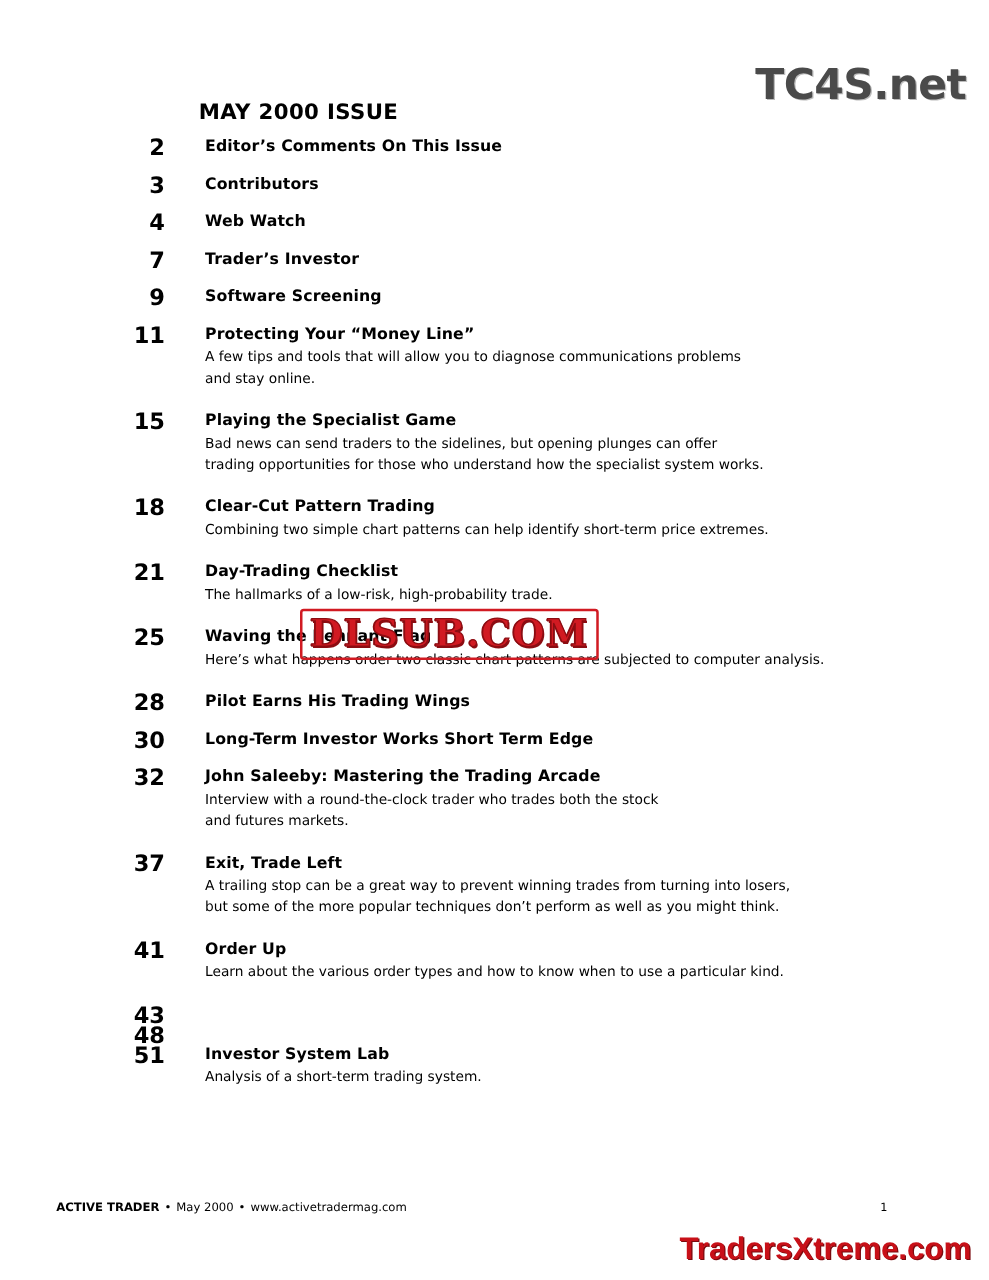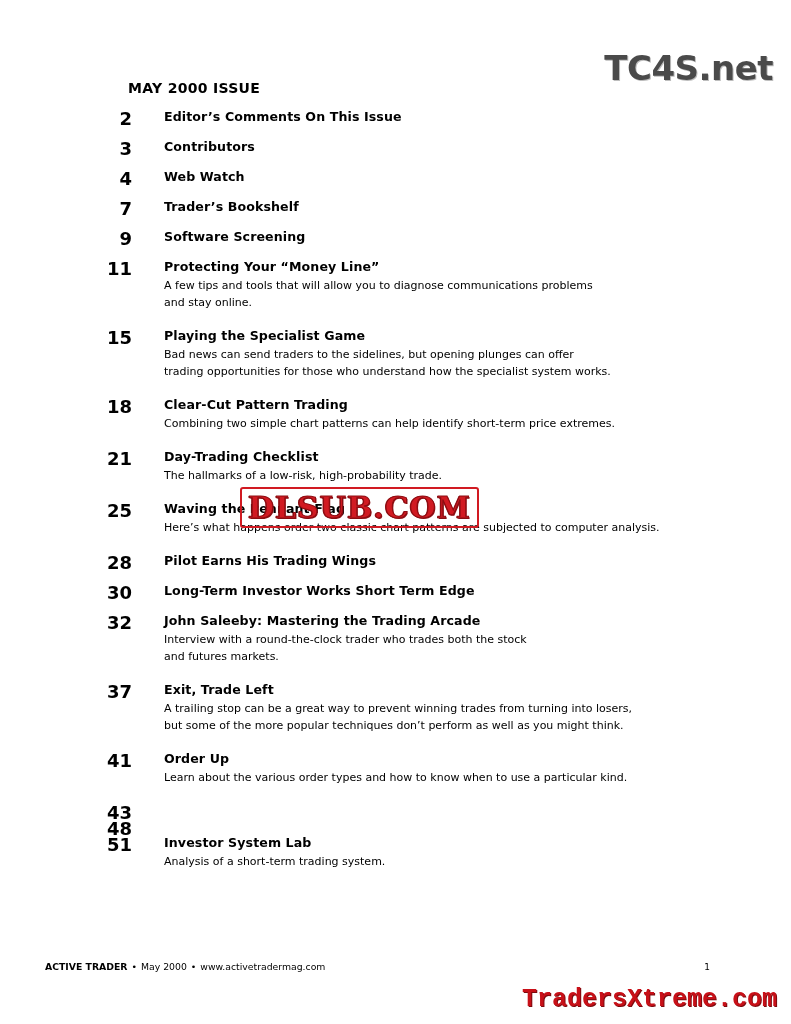--- a/index.html
+++ b/index.html
@@ -32,21 +32,21 @@
     color: #4a4a4a;
     letter-spacing: -0.5px;
     text-shadow: 1px 1px 0 #bdbdbd;
     margin-top: 40px;
   }
   
   .bottom-watermark {
     position: absolute;
     bottom: 10px;
     right: 14px;
-    font-family: Liberation Mono, monospace;
+    font-family: Liberation Sans, sans-serif;
     font-weight: bold;
     font-size: 25px;
     color: #c81018;
     text-shadow: 1px 1px 0 #7b0a0e;
     letter-spacing: 0px;
   }
   
   .center-watermark {
     position: absolute;
     left: 248px;
@@ -73,23 +73,23 @@
   }
 
   .content {
     position: absolute;
     left: 0;
     top: 0;
     width: 791px;
   }
   .issue-title {
     position: absolute;
-    left: 128px;
+    left: 159px;
     top: 80px;
-    font-size: 14px;
+    font-size: 17px;
     font-weight: bold;
     letter-spacing: 0.3px;
   }
   .toc {
     position: absolute;
     left: 0;
     top: 108px;
     width: 791px;
   }
   .entry {
@@ -179,21 +179,21 @@
         </div>
         <div class="entry">
           <div class="pageno">4</div>
           <div class="body">
             <div class="etitle">Web Watch</div>
           </div>
         </div>
         <div class="entry">
           <div class="pageno">7</div>
           <div class="body">
-            <div class="etitle">Trader’s Bookshelf</div>
+            <div class="etitle">Trader’s Investor</div>
           </div>
         </div>
         <div class="entry">
           <div class="pageno">9</div>
           <div class="body">
             <div class="etitle">Software Screening</div>
           </div>
         </div>
         <div class="entry spaced">
           <div class="pageno">11</div>

